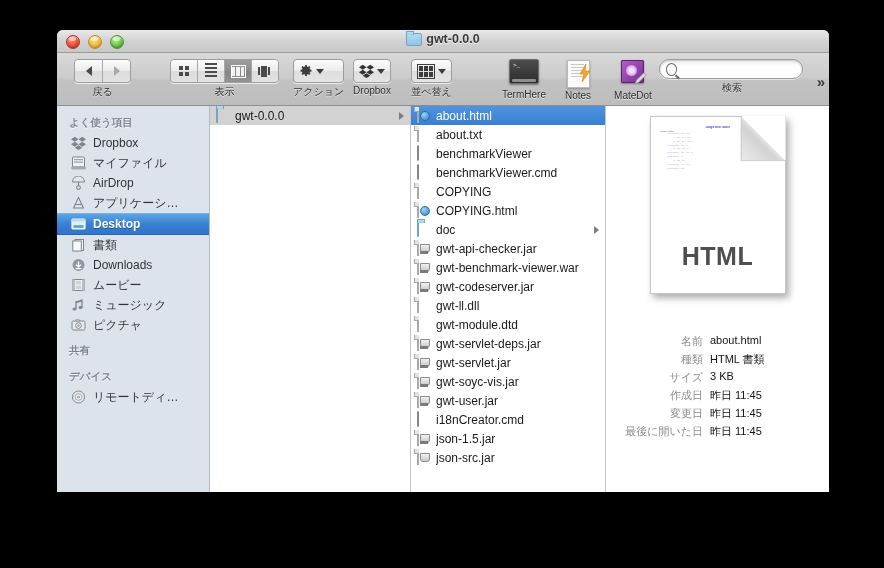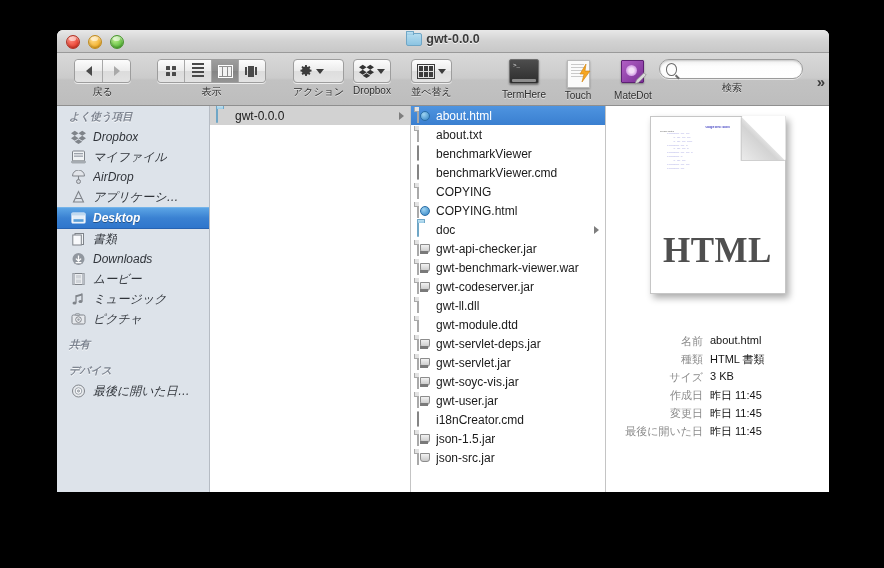--- a/index.html
+++ b/index.html
@@ -141,21 +141,21 @@
   .chev{position:absolute;right:6px;top:20px;font-size:15px;color:#3d3d3d;font-weight:bold;letter-spacing:-2px;}
 
   
   .body{display:flex;height:388px;}
 
   
   .sidebar{
     width:153px;flex:0 0 153px;
     background:#dde3ea;
     border-right:1px solid #b6bcc4;
-    box-sizing:border-box;overflow:hidden;font-style:italic;
+    padding-top:6px;box-sizing:border-box;overflow:hidden;
   }
   .sb-head{font-size:10.5px;color:#7d8490;font-weight:bold;padding:4px 0 3px 12px;
     text-shadow:0 1px 0 rgba(255,255,255,.8);}
   .sb-item{height:20px;display:flex;align-items:center;padding-left:14px;gap:6px;
     font-size:12px;color:#30343a;}
   .sb-item.sel{background:linear-gradient(to bottom,#5ba4e5 0%,#3a81d2 50%,#2f76cc 100%);
     color:#fff;font-weight:bold;text-shadow:0 1px 0 rgba(0,0,0,.35);
     border-top:1px solid #74b4ea;border-bottom:1px solid #2763b2;}
   .sb-lbl{white-space:nowrap;overflow:hidden;}
   .sbico{width:16px;height:15px;flex:0 0 16px;position:relative;opacity:.95;}
@@ -199,21 +199,21 @@
     width:136px;height:178px;}
   .pv-page{position:absolute;inset:0;background:#fff;border:1px solid #c6c6c6;
     box-shadow:3px 4px 7px rgba(0,0,0,.33);}
   .pv-fold{position:absolute;right:0;top:0;width:44px;height:44px;
     background:linear-gradient(225deg,#ffffff 0%,#f2f2f2 42%,#d3d3d3 60%,#ebebeb 100%);
     border-left:1px solid #cfcfcf;border-bottom:1px solid #cfcfcf;
     box-shadow:-2px 2px 4px rgba(0,0,0,.18);}
   .pv-clip{position:absolute;right:0;top:0;width:44px;height:44px;background:#fff;
     clip-path:polygon(0 0,100% 100%,100% 0);}
   .pv-html{position:absolute;left:0;right:0;bottom:22px;text-align:center;
-    font-size:35px;font-weight:bold;color:#4f4f4f;letter-spacing:.5px;font-family:Liberation Serif, serif;}
+    font-size:25px;font-weight:bold;color:#4f4f4f;letter-spacing:.5px;}
   .pv-mini{position:absolute;left:9px;right:9px;top:9px;height:86px;overflow:hidden;}
   .pv-mini .t{font-size:2.6px;color:#3c3cc0;text-align:center;font-weight:bold;}
   .pv-mini .s{font-size:2.2px;color:#555;margin-top:1px;}
   .pv-mini .li{font-size:2.4px;color:#3c3cc0;margin-left:8px;line-height:1.6;}
 
   .pv-info{position:absolute;left:0;right:0;top:228px;font-size:11px;}
   .pv-row{display:flex;margin-bottom:3px;}
   .pv-k{width:97px;text-align:right;color:#8b8b8b;padding-right:7px;white-space:nowrap;overflow:hidden;}
   .pv-v{color:#141414;}
 </style>
@@ -241,21 +241,21 @@
         <div>
             <span class="tri-l"></span>
           </div>
         <div>
             <span class="tri-r"></span>
           </div>
       </div>
       <div class="tb-label">戻る</div>
     </div>
 
-    <div class="tb-group" style="left:100px;">
+    <div class="tb-group" style="left:113px;">
       <div class="viewseg btn" style="padding:0;">
         <div class="vs">
           <span class="ic-grid">
               <i></i>
               <i></i>
               <i></i>
               <i></i>
             </span>
         </div>
         <div class="vs">
@@ -339,21 +339,21 @@
           <i style="top:3px"></i>
             <i style="top:6px"></i>
             <i style="top:9px"></i>
             <i style="top:12px"></i>
             <i style="top:15px"></i>
         </div>
         <svg width="14" height="18" viewBox="0 0 14 18" style="position:absolute;right:-1px;top:4px;">
           <path fill="#f5a623" stroke="#d2820a" stroke-width="0.6" d="M8 0L2 10h4l-2 8 8-11H7z"></path>
         </svg>
       </div>
-      <div class="tb-label">Touch</div>
+      <div class="tb-label">Notes</div>
     </div>
 
     <div class="tb-group" style="left:545px;width:62px;">
       <div class="appico" style="width:26px;">
         <div class="mate" style="margin:1px auto 0;">
           <div class="sq"></div>
             <div class="flower"></div>
           <svg width="13" height="13" viewBox="0 0 13 13" style="position:absolute;right:-2px;bottom:-1px;">
             <path fill="#d8d8d8" stroke="#8d8d8d" stroke-width="0.7" d="M1 12l1.5-4L10 .8l2.2 2.2L4.6 10.5z"></path>
           </svg>
@@ -496,21 +496,21 @@
       <div class="sb-head" style="padding-top:9px;">デバイス</div>
 
       <div class="sb-item">
         <span class="sbico">
           <svg width="15" height="14" viewBox="0 0 15 14">
               <circle cx="7.5" cy="7" r="6" fill="#e9ecef" stroke="#7b7f85"></circle>
               <circle cx="7.5" cy="7" r="3.3" fill="#fbfcfd" stroke="#9aa0a8"></circle>
               <circle cx="7.5" cy="7" r="1.2" fill="#b8bdc4" stroke="#7b7f85" stroke-width=".5"></circle>
             </svg>
         </span>
-        <span class="sb-lbl">最後に開いた日…</span>
+        <span class="sb-lbl">リモートディ…</span>
       </div>
     </div>
 
     <div class="pane col1">
       <div class="row sel-gray">
         <span class="fi"><span class="fi-folder"></span></span>
         <span class="nm">gwt-0.0.0</span>
         <span class="arrow"></span>
       </div>
     </div>

